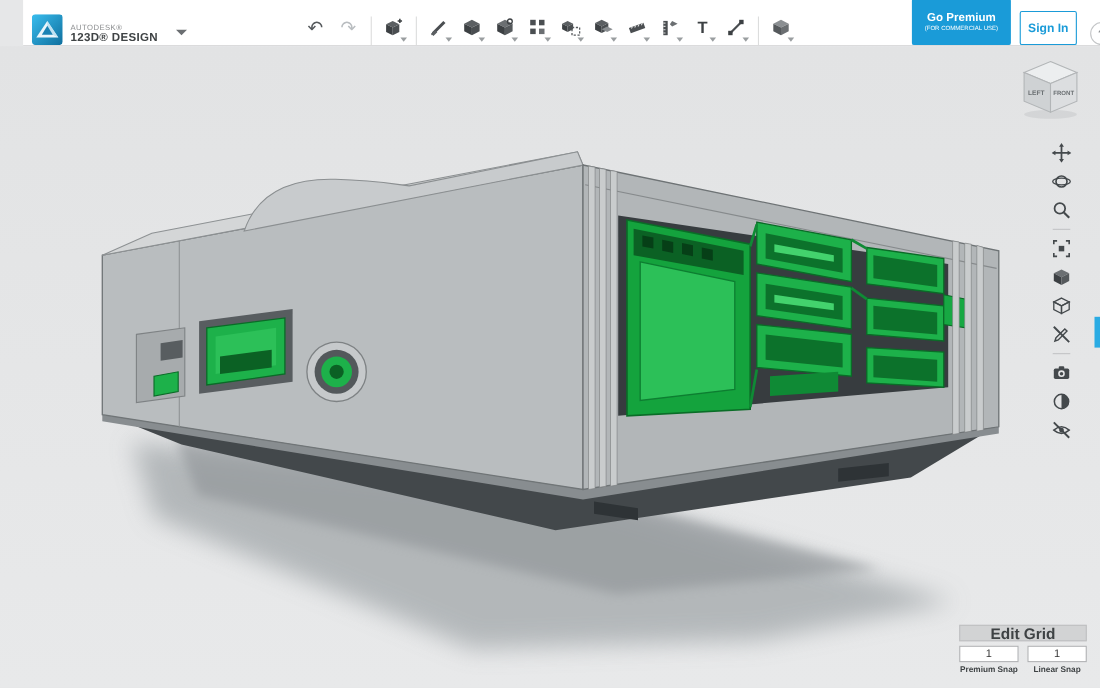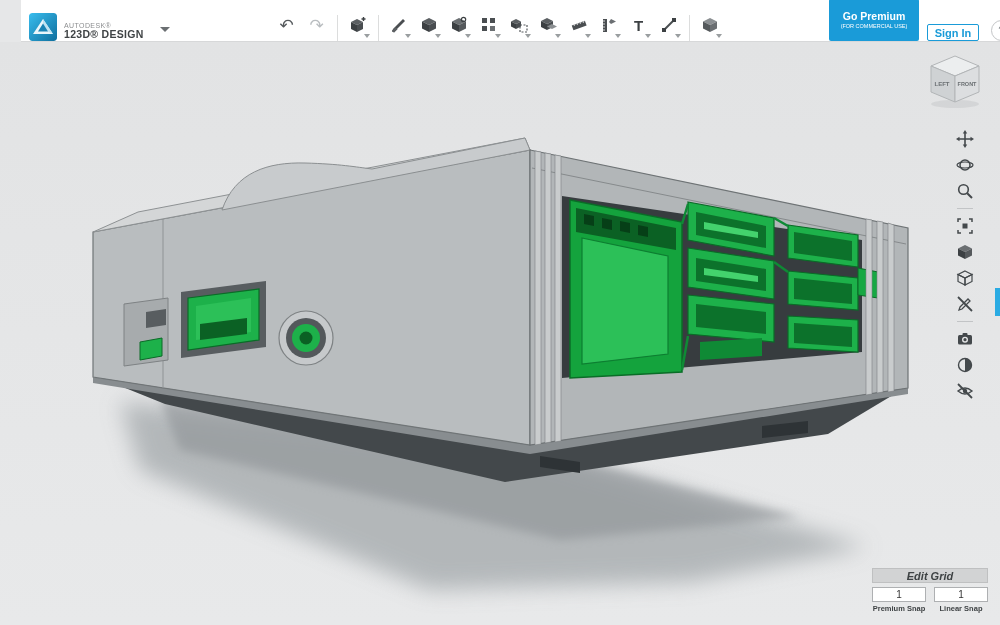--- a/index.html
+++ b/index.html
@@ -28,21 +28,21 @@
   .glyph { font-size:17px; color:#55595c; }
   .glyph.dim { color:#b9bdc0; }
   .tglyph { font-size:15px; font-weight:bold; color:#3c4043; }
   .sep { width:1px; height:26px; background:#dcdddd; margin:0 5px; flex:0 0 auto; }
   .spacer { flex:1 1 auto; }
   .premium-btn { width:90px; height:42px; background:#1a9bd8; border:none; border-radius:2px;
           color:#fff; cursor:pointer; display:flex; flex-direction:column;
           align-items:center; justify-content:center; line-height:1.1; flex:0 0 auto; }
   .premium-btn .pl { font-size:10.5px; font-weight:bold; }
   .premium-btn .ps { font-size:5.5px; }
-  .signin-btn { width:52px; height:17px; margin-left:8px; background:#fff;
+  .signin-btn { width:52px; height:31px; margin-left:8px; background:#fff;
           border:1px solid #1a9bd8; border-radius:2px; color:#1a9bd8;
           font-size:11px; font-weight:bold; cursor:pointer; flex:0 0 auto; }
   .help-btn { width:21px; height:21px; margin:0 9px 0 12px; border-radius:50%;
           border:1px solid #c3c5c7; background:#fff; color:#8b8f92;
           font-size:12px; cursor:pointer; flex:0 0 auto; }
 
   
   .canvas { position:absolute; top:42px; left:0; width:1000px; height:583px;
             background:linear-gradient(#e2e3e4, #e8e9ea); }
   .model-svg { position:absolute; top:0; left:0; }
@@ -57,22 +57,22 @@
             margin:1px 0; display:flex; align-items:center; justify-content:center; }
   .vsep { width:16px; height:1px; background:#c2c4c6; margin:4px 0; }
 
   
   .edge-handle { position:absolute; top:246px; right:0; width:5px; height:28px;
             background:#2aabe3; cursor:pointer; }
 
   
   .editgrid { position:absolute; right:12px; bottom:12px; width:116px; }
   .eg-title { height:15px; background:#d2d3d4; border:1px solid #bfc0c1;
-            font-size:11px; font-weight:bold; color:#3e4244; text-align:center;
-            line-height:14px;font-style:italic; }
+            font-size:14px; font-weight:bold; color:#3e4244; text-align:center;
+            line-height:14px; }
   .eg-row { display:flex; justify-content:space-between; margin-top:4px; }
   .eg-cell { width:54px; display:flex; flex-direction:column; align-items:center; }
   .eg-input { width:54px; height:15px; border:1px solid #aeb0b2; background:#fff;
             font-size:10px; text-align:center; color:#333; }
   .eg-label { font-size:7.5px; color:#3e4244; margin-top:2px; font-weight:bold; }
 </style>
 </head>
 <body>
 
 <div class="header">

